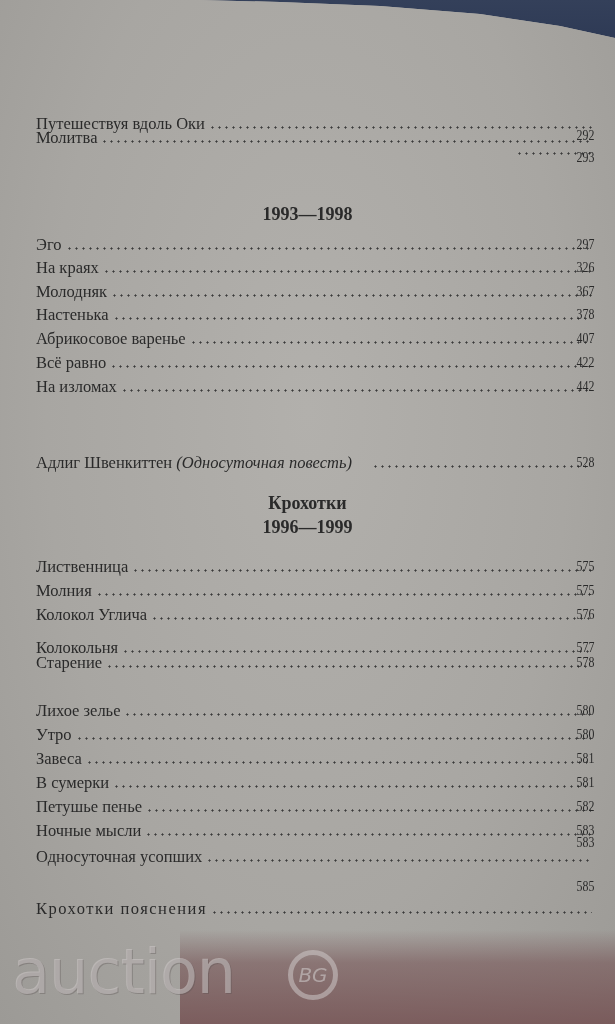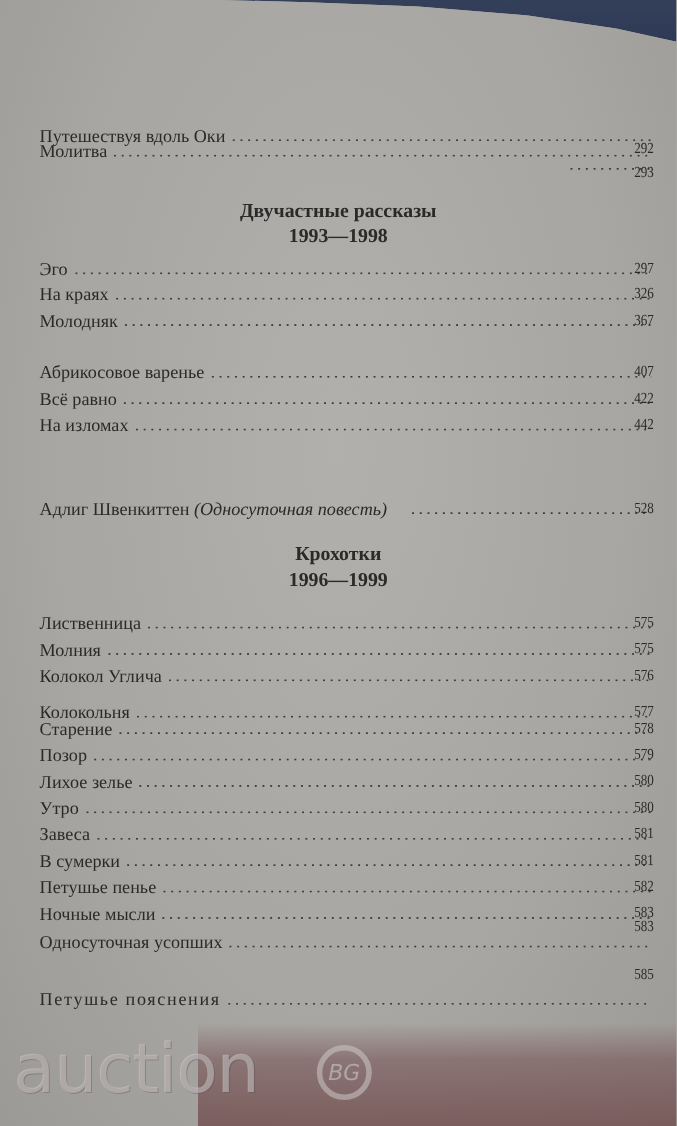--- a/index.html
+++ b/index.html
@@ -71,37 +71,41 @@
   <div class="toc-row" style="top:126px">
     <span class="toc-title">Молитва</span>
     <span class="toc-dots"></span>
     <span class="toc-page" style="top:0">292</span>
   </div>
   <div class="toc-row" style="top:150px;height:10px">
     <span class="toc-dots" style="margin-left:480px"></span>
     <span class="toc-page" style="top:-2px">293</span>
   </div>
 
-  <div class="section-head" style="top:180px">Двучастные рассказы</div>
   <div class="section-head" style="top:203px">1993—1998</div>
 
   <div class="toc-row" style="top:233px">
     <span class="toc-title">Эго</span>
     <span class="toc-dots"></span>
     <span class="toc-page">297</span>
   </div>
   <div class="toc-row" style="top:256px">
     <span class="toc-title">На краях</span>
     <span class="toc-dots"></span>
     <span class="toc-page">326</span>
   </div>
   <div class="toc-row" style="top:280px">
     <span class="toc-title">Молодняк</span>
     <span class="toc-dots"></span>
     <span class="toc-page">367</span>
+  </div>
+  <div class="toc-row" style="top:303px">
+    <span class="toc-title">Настенька</span>
+    <span class="toc-dots"></span>
+    <span class="toc-page">378</span>
   </div>
   <div class="toc-row" style="top:327px">
     <span class="toc-title">Абрикосовое варенье</span>
     <span class="toc-dots"></span>
     <span class="toc-page">407</span>
   </div>
   <div class="toc-row" style="top:351px">
     <span class="toc-title">Всё равно</span>
     <span class="toc-dots"></span>
     <span class="toc-page">422</span>
@@ -139,25 +143,20 @@
   <div class="toc-row" style="top:636px">
     <span class="toc-title">Колокольня</span>
     <span class="toc-dots"></span>
     <span class="toc-page">577</span>
   </div>
   <div class="toc-row" style="top:651px">
     <span class="toc-title">Старение</span>
     <span class="toc-dots"></span>
     <span class="toc-page">578</span>
   </div>
-  <div class="toc-row" style="top:675px">
-    <span class="toc-title">Позор</span>
-    <span class="toc-dots"></span>
-    <span class="toc-page">579</span>
-  </div>
   <div class="toc-row" style="top:699px">
     <span class="toc-title">Лихое зелье</span>
     <span class="toc-dots"></span>
     <span class="toc-page">580</span>
   </div>
   <div class="toc-row" style="top:723px">
     <span class="toc-title">Утро</span>
     <span class="toc-dots"></span>
     <span class="toc-page">580</span>
   </div>
@@ -181,20 +180,20 @@
     <span class="toc-dots"></span>
     <span class="toc-page">583</span>
   </div>
   <div class="toc-row" style="top:845px">
     <span class="toc-title">Односуточная усопших</span>
     <span class="toc-dots"></span>
     <span class="toc-page" style="top:-12px">583</span>
   </div>
 
   <div class="toc-row" style="top:897px;letter-spacing:1.5px">
-    <span class="toc-title">Петушье пояснения</span>
+    <span class="toc-title">Крохотки пояснения</span>
     <span class="toc-dots"></span>
     <span class="toc-page" style="top:-20px;letter-spacing:0">585</span>
   </div>
 </div>
 
 <div class="watermark">auction</div>
 <div class="watermark-badge">BG</div>
 
 </body></html>

